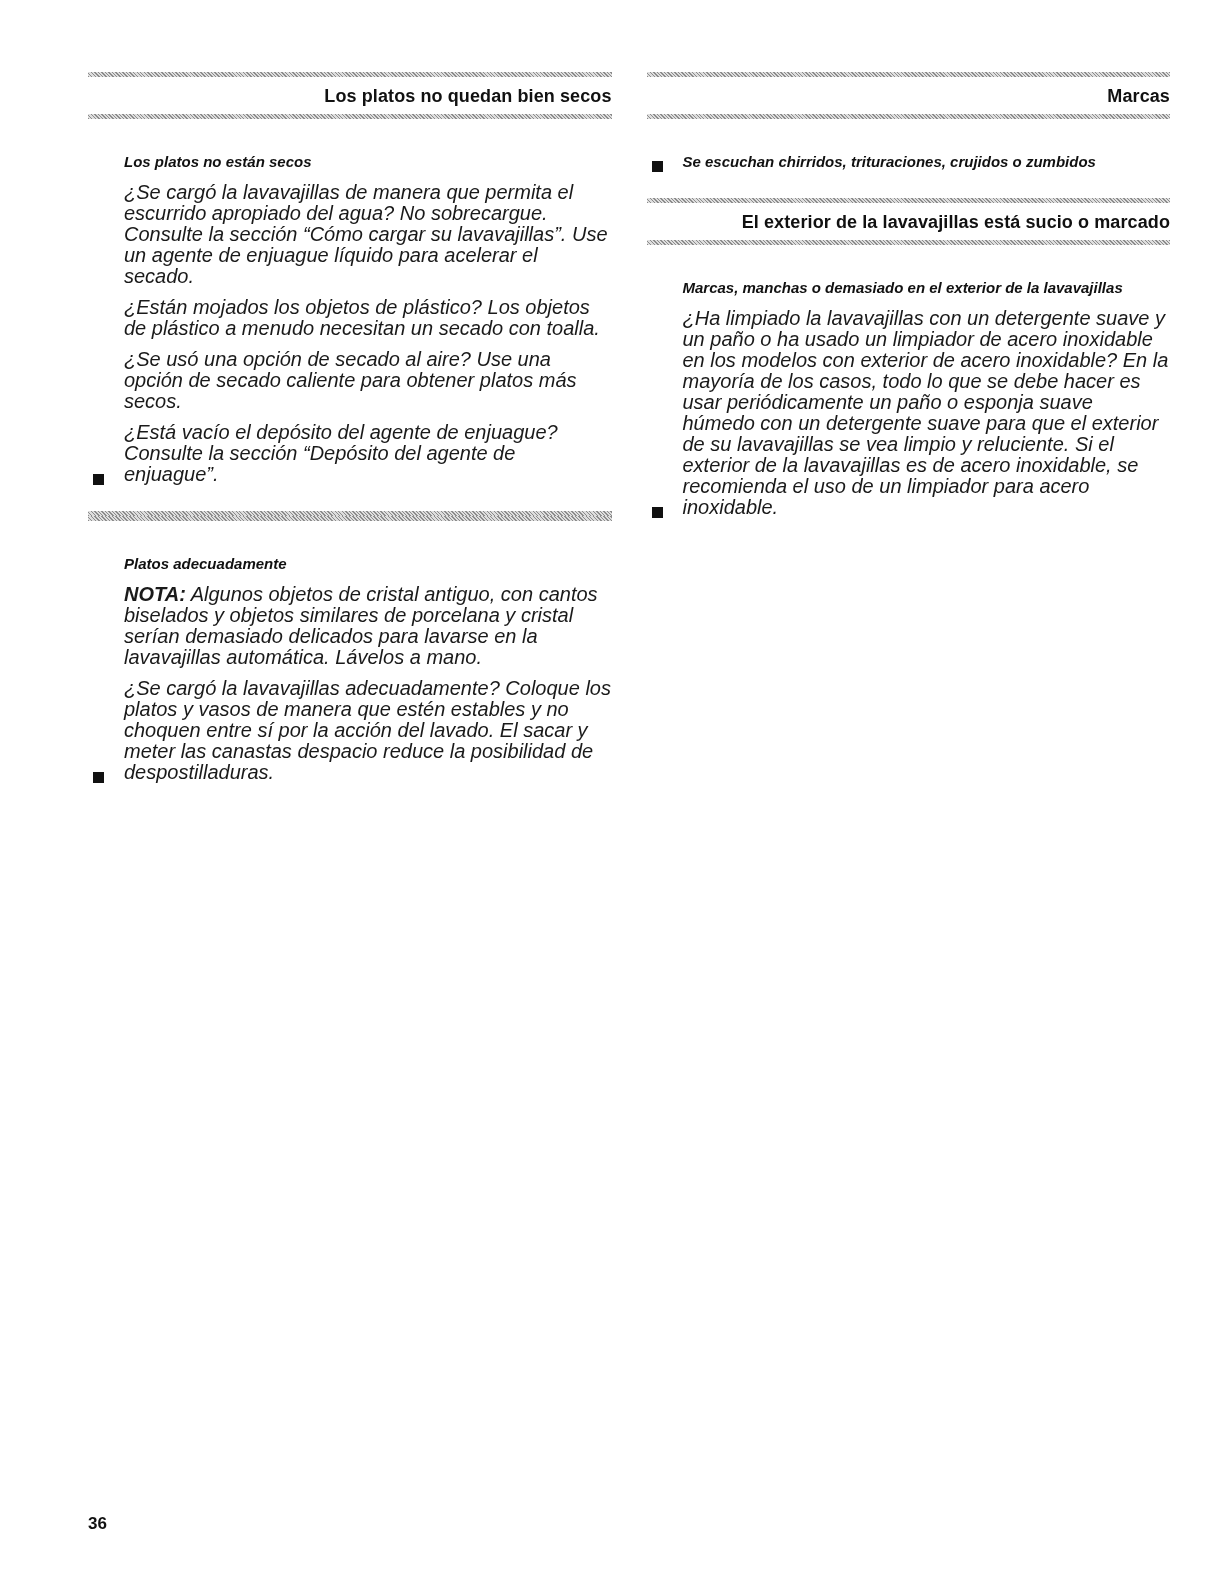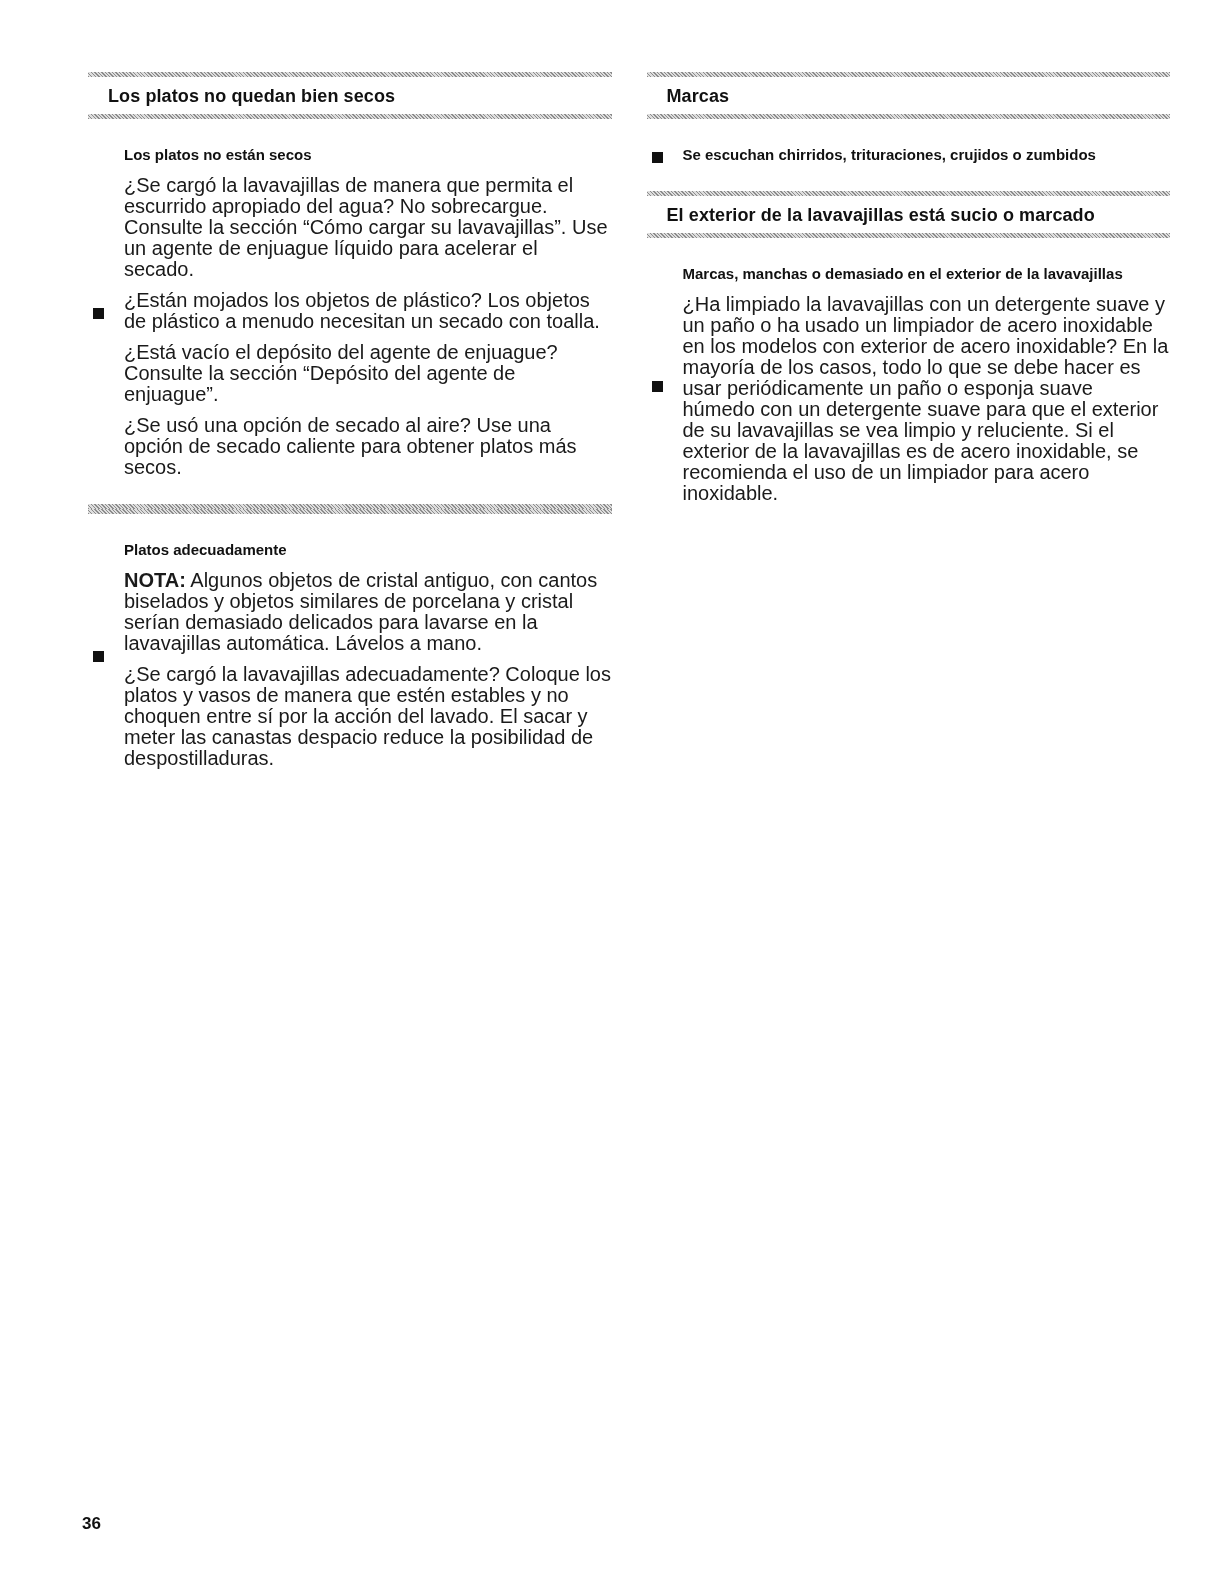--- a/index.html
+++ b/index.html
@@ -22,24 +22,25 @@
     height: 5px;
     background: repeating-linear-gradient(45deg, #8c8c8c 0px, #8c8c8c 1px, #dedede 1px, #dedede 2.5px);
   }
   .sec-title {
     font-size: 18px;
     line-height: 20px;
     font-weight: bold;
     color: #111;
     margin: 9px 0 8px 20px;
     letter-spacing: 0.1px;
+    text-align: right;
   }
   .section + .section { margin-top: 26px; }
 
-  .bullet-item { display: flex; align-items: center; margin-top: 25px; }
+  .bullet-item { display: flex; align-items: flex-end; margin-top: 32px; font-style: italic; }
   .bullet {
     width: 11px; height: 11px;
     background: #111;
     flex: none;
     margin: 5px 0 0 5px;
   }
   .bullet-body { margin-left: 20px; min-width: 0; }
 
   .item-heading {
     font-size: 15px;
@@ -50,21 +51,21 @@
   }
   .para {
     font-size: 20px;
     line-height: 21px;
     margin: 10px 0 0 0;
   }
   .note-label { font-weight: bold; }
 
   .page-number {
     position: absolute;
-    left: 82px;
+    left: 88px;
     top: 1514px;
     font-size: 17px;
     font-weight: bold;
     color: #111;
   }
 </style>
 </head>
 <body>
 
 <div class="columns">
@@ -75,22 +76,22 @@
       <div class="rule"></div>
       <div class="sec-title">Los platos no quedan bien secos</div>
       <div class="rule"></div>
 
       <div class="bullet-item">
         <span class="bullet"></span>
         <div class="bullet-body">
           <p class="item-heading">Los platos no están secos</p>
           <p class="para">¿Se cargó la lavavajillas de manera que permita el escurrido apropiado del agua? No sobrecargue. Consulte la sección “Cómo cargar su lavavajillas”. Use un agente de enjuague líquido para acelerar el secado.</p>
           <p class="para">¿Están mojados los objetos de plástico? Los objetos de plástico a menudo necesitan un secado con toalla.</p>
+          <p class="para">¿Se usó una opción de secado al aire? Use una opción de secado caliente para obtener platos más secos.</p>
           <p class="para">¿Está vacío el depósito del agente de enjuague? Consulte la sección “Depósito del agente de enjuague”.</p>
-          <p class="para">¿Se usó una opción de secado al aire? Use una opción de secado caliente para obtener platos más secos.</p>
         </div>
       </div>
     </div>
 
     <div class="section">
       <div class="rule"></div>
       <div class="rule"></div>
 
       <div class="bullet-item">
         <span class="bullet"></span>

